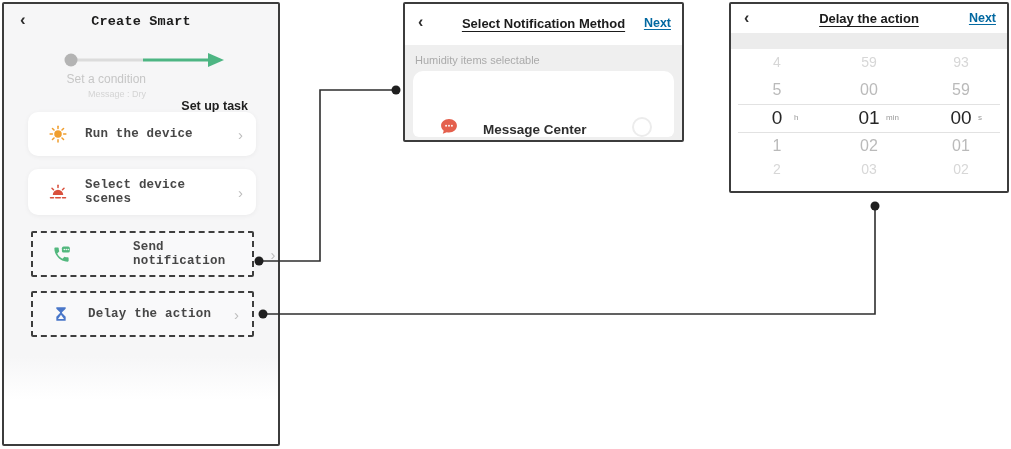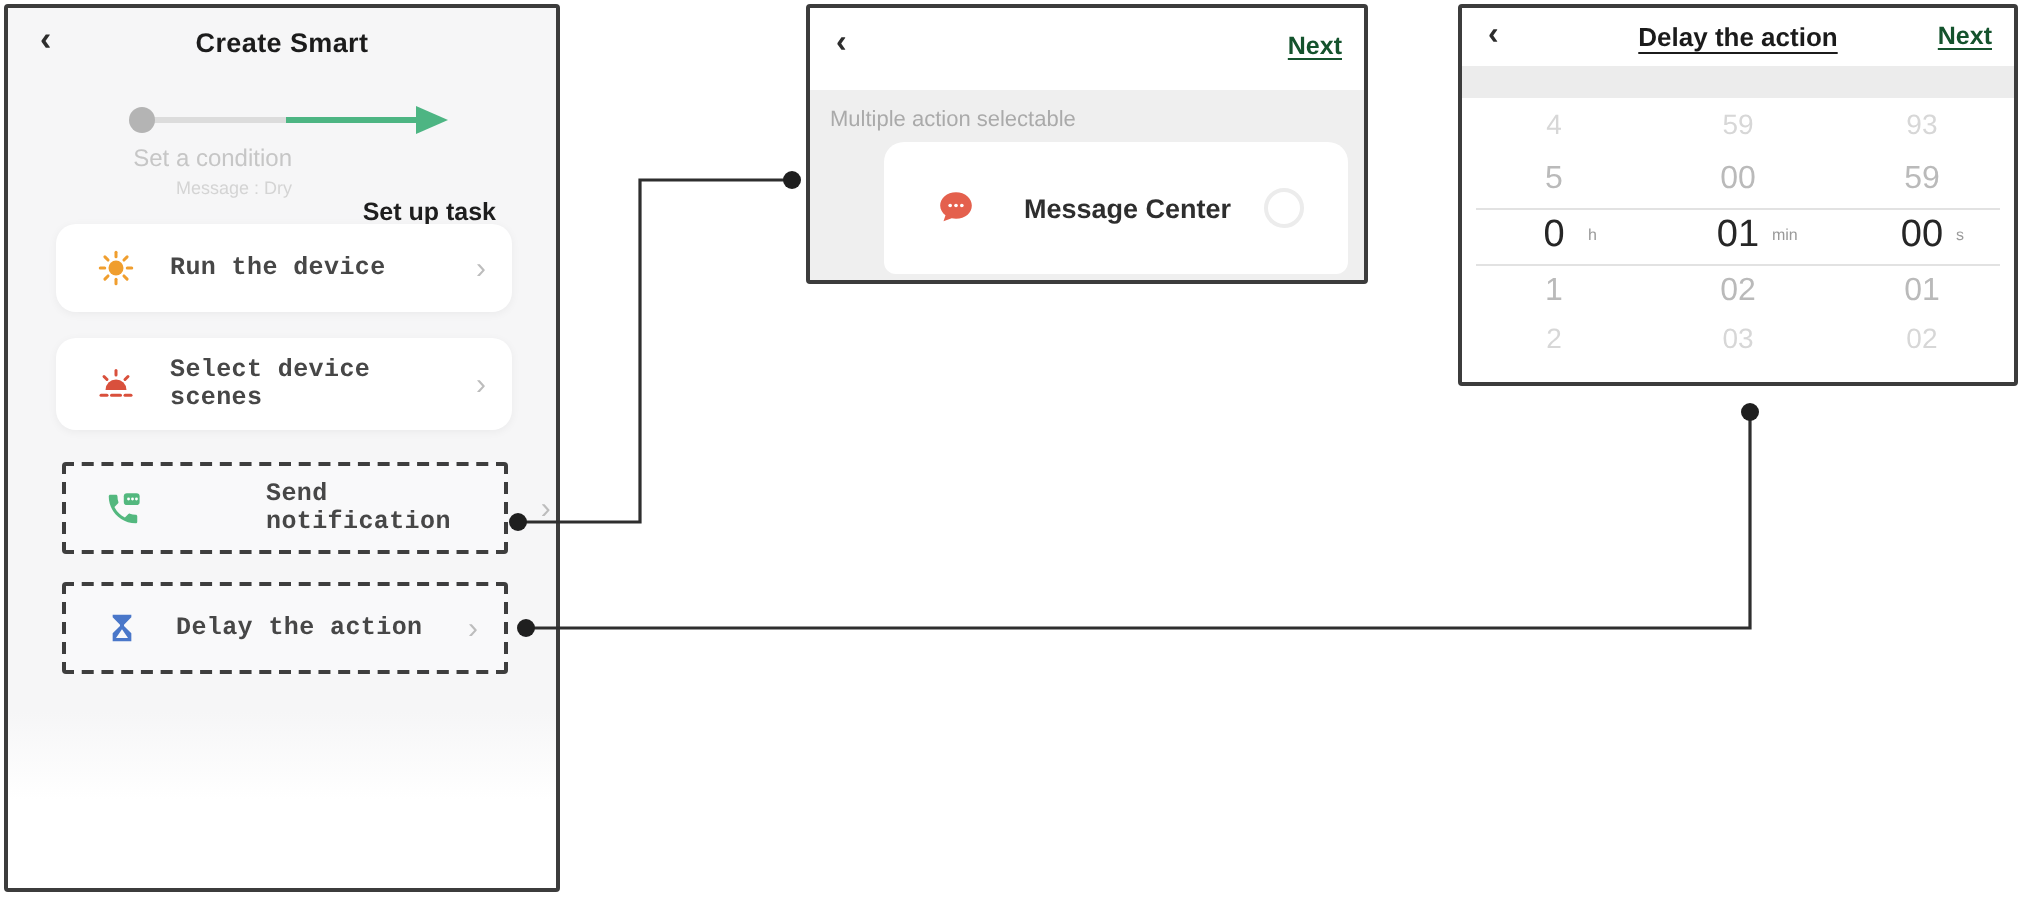--- a/index.html
+++ b/index.html
@@ -7,21 +7,21 @@
     position:relative; width:1011px; height:449px; background:#ffffff;
     font-family:"Liberation Sans", sans-serif; overflow:hidden;
   }
   .panel { position:absolute; border:2px solid #3c3c3c; box-sizing:border-box; border-radius:2px; }
 
   
   #leftPanel { left:2px; top:2px; width:278px; height:444px;
     background:linear-gradient(#f6f6f7 0%, #f6f6f7 80%, #ffffff 90%); }
   .lp-back { position:absolute; left:16px; top:6px; font-size:17px; color:#2d2d2d; font-weight:bold; cursor:default; }
   .lp-title { position:absolute; left:0; right:0; top:10px; text-align:center;
-    font-size:13.5px; font-weight:bold; color:#1c1c1c; letter-spacing:.2px; }
+    font-size:13.5px; font-weight:bold; color:#1c1c1c; letter-spacing:.2px;font-family:Liberation Mono, monospace; }
   .lp-progress { position:absolute; left:55px; top:46px; }
   .lp-steps-1 { position:absolute; left:22px; top:68px; width:120px; text-align:right; }
   .lp-step1 { font-size:12px; color:#c6c6c6; }
   .lp-step1sub { font-size:9px; color:#d4d4d4; margin-top:3px; }
   .lp-step2 { position:absolute; right:30px; top:70px; font-size:12.5px; font-weight:bold; color:#1e1e1e;margin-top:25px; }
   .card { position:absolute; left:24px; width:228px; height:44px; background:#fff;
     border-radius:10px; box-shadow:0 1px 5px rgba(0,0,0,.05);
     display:flex; align-items:center; box-sizing:border-box; cursor:default; }
   .dashedBox { position:absolute; left:27px; width:223px; height:46px;
     border:2px dashed #3e3e3e; border-radius:2px; background:#f9f9fa;
@@ -31,24 +31,24 @@
   .row-label { margin-left:17px; font-size:12.5px; font-weight:600; color:#474747; letter-spacing:.2px;font-family:Liberation Mono, monospace; }
   .row-chevron { margin-left:auto; margin-right:13px; color:#bdbdbd; font-size:15px; }
 
   
   #midPanel { left:403px; top:2px; width:281px; height:140px; background:#efefef; }
   .hdr { position:absolute; left:0; right:0; top:0; height:41px; background:#fff; }
   .hdr-back { position:absolute; left:13px; top:9px; font-size:16px; font-weight:bold; color:#2d2d2d; }
   .hdr-title { position:absolute; left:0; right:0; top:12px; text-align:center; font-size:13px;
     font-weight:bold; color:#1b1b1b; text-decoration:underline; text-underline-offset:3px; }
   .hdr-next { position:absolute; right:11px; top:12px; font-size:12.5px; font-weight:bold;
-    color:#14532d; text-decoration:underline; text-underline-offset:2px; cursor:default; }
+    color:#0369a1; text-decoration:underline; text-underline-offset:2px; cursor:default; }
   .mp-subheader { position:absolute; left:10px; top:50px; font-size:11px; color:#aaaaaa; }
   .mp-card { position:absolute; left:8px; right:8px; top:67px; bottom:3px; background:#fff;
-    border-radius:10px 10px 6px 6px; display:flex; align-items:center; cursor:default;margin-left:29px; }
+    border-radius:10px 10px 6px 6px; display:flex; align-items:flex-end; cursor:default; }
   .mp-card .row-icon { margin-left:26px; }
   .mp-label { margin-left:24px; font-size:13.5px; font-weight:600; color:#2e2e2e; }
   .radio { margin-left:auto; margin-right:22px; width:16px; height:16px; border-radius:50%;
     border:2.5px solid #ececec; background:#fff; cursor:default; }
 
   
   #rightPanel { left:729px; top:2px; width:280px; height:191px; background:#fff; }
   #rightPanel .hdr { height:29px; }
   #rightPanel .hdr-back { top:5px; }
   #rightPanel .hdr-title { top:7px; }
@@ -152,23 +152,24 @@
         </svg>
       </span>
       <span class="row-label">Delay the action</span>
       <span class="row-chevron">›</span>
     </div>
   </div>
 
   <div class="panel" id="midPanel">
     <div class="hdr">
       <span class="hdr-back">‹</span>
+      <div class="hdr-title">Select Notification Method</div>
       <span class="hdr-next">Next</span>
     </div>
-    <div class="mp-subheader">Multiple action selectable</div>
+    <div class="mp-subheader">Humidity items selectable</div>
     <div class="mp-card">
       <span class="row-icon">
         <svg width="21" height="20" viewBox="0 0 24 24">
           <path fill="#E4604D" d="M12 2.5c5.5 0 9.5 3.6 9.5 8 0 4.4-4 8-9.5 8-.9 0-1.8-.1-2.6-.3L4.5 20l1.2-3.6C3.9 15 2.5 13 2.5 10.5c0-4.4 4-8 9.5-8z"></path>
           <circle cx="8.5" cy="10.5" r="1.1" fill="#ffffff"></circle>
           <circle cx="12" cy="10.5" r="1.1" fill="#ffffff"></circle>
           <circle cx="15.5" cy="10.5" r="1.1" fill="#ffffff"></circle>
         </svg>
       </span>
       <span class="mp-label">Message Center</span>

